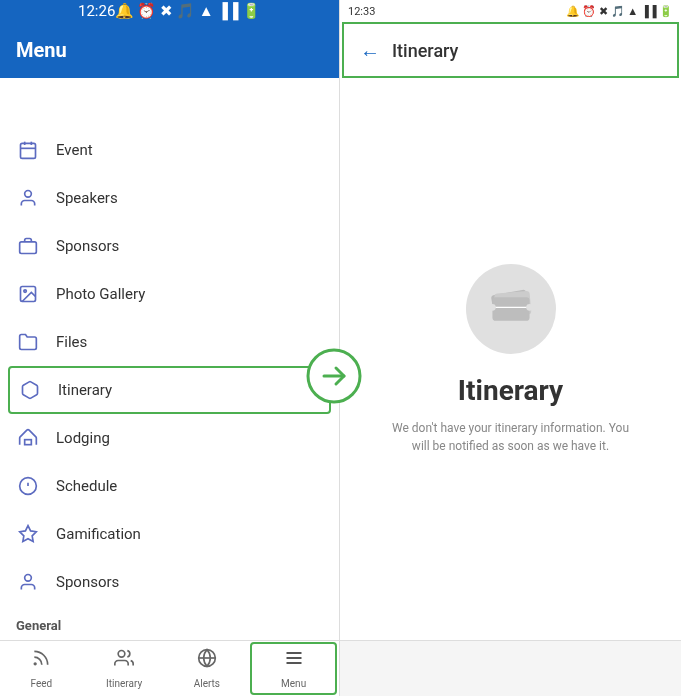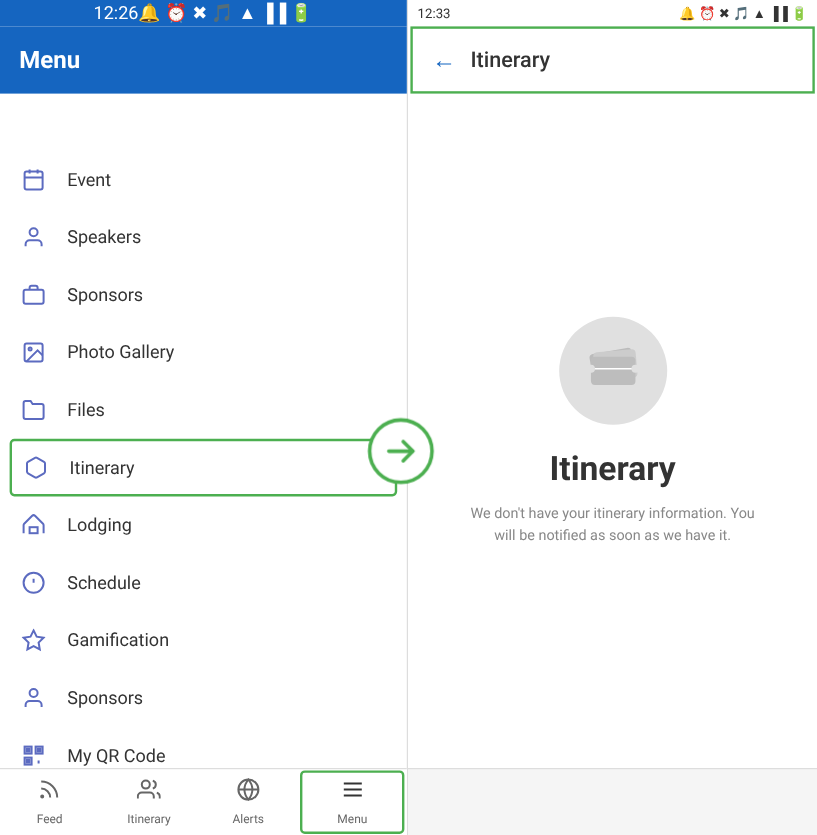--- a/index.html
+++ b/index.html
@@ -317,20 +317,21 @@
     <div class="menu-item">
       <span class="menu-icon">
         <svg width="20" height="20" viewBox="0 0 24 24" fill="none" stroke="#5c6bc0" stroke-width="2">
           <path d="M20 21v-2a4 4 0 0 0-4-4H8a4 4 0 0 0-4 4v2"></path>
             <circle cx="12" cy="7" r="4"></circle>
         </svg>
       </span>
       <span class="menu-label">Sponsors</span>
     </div>
 
+    <div class="section-header">General</div>
 
     <div class="menu-item">
       <span class="menu-icon">
         <svg width="20" height="20" viewBox="0 0 24 24" fill="none" stroke="#5c6bc0" stroke-width="2">
           <rect x="3" y="3" width="7" height="7"></rect>
             <rect x="14" y="3" width="7" height="7"></rect>
           <rect x="3" y="14" width="7" height="7"></rect>
           <rect x="5" y="5" width="3" height="3" fill="#5c6bc0"></rect>
           <rect x="16" y="5" width="3" height="3" fill="#5c6bc0"></rect>
           <rect x="5" y="16" width="3" height="3" fill="#5c6bc0"></rect>

